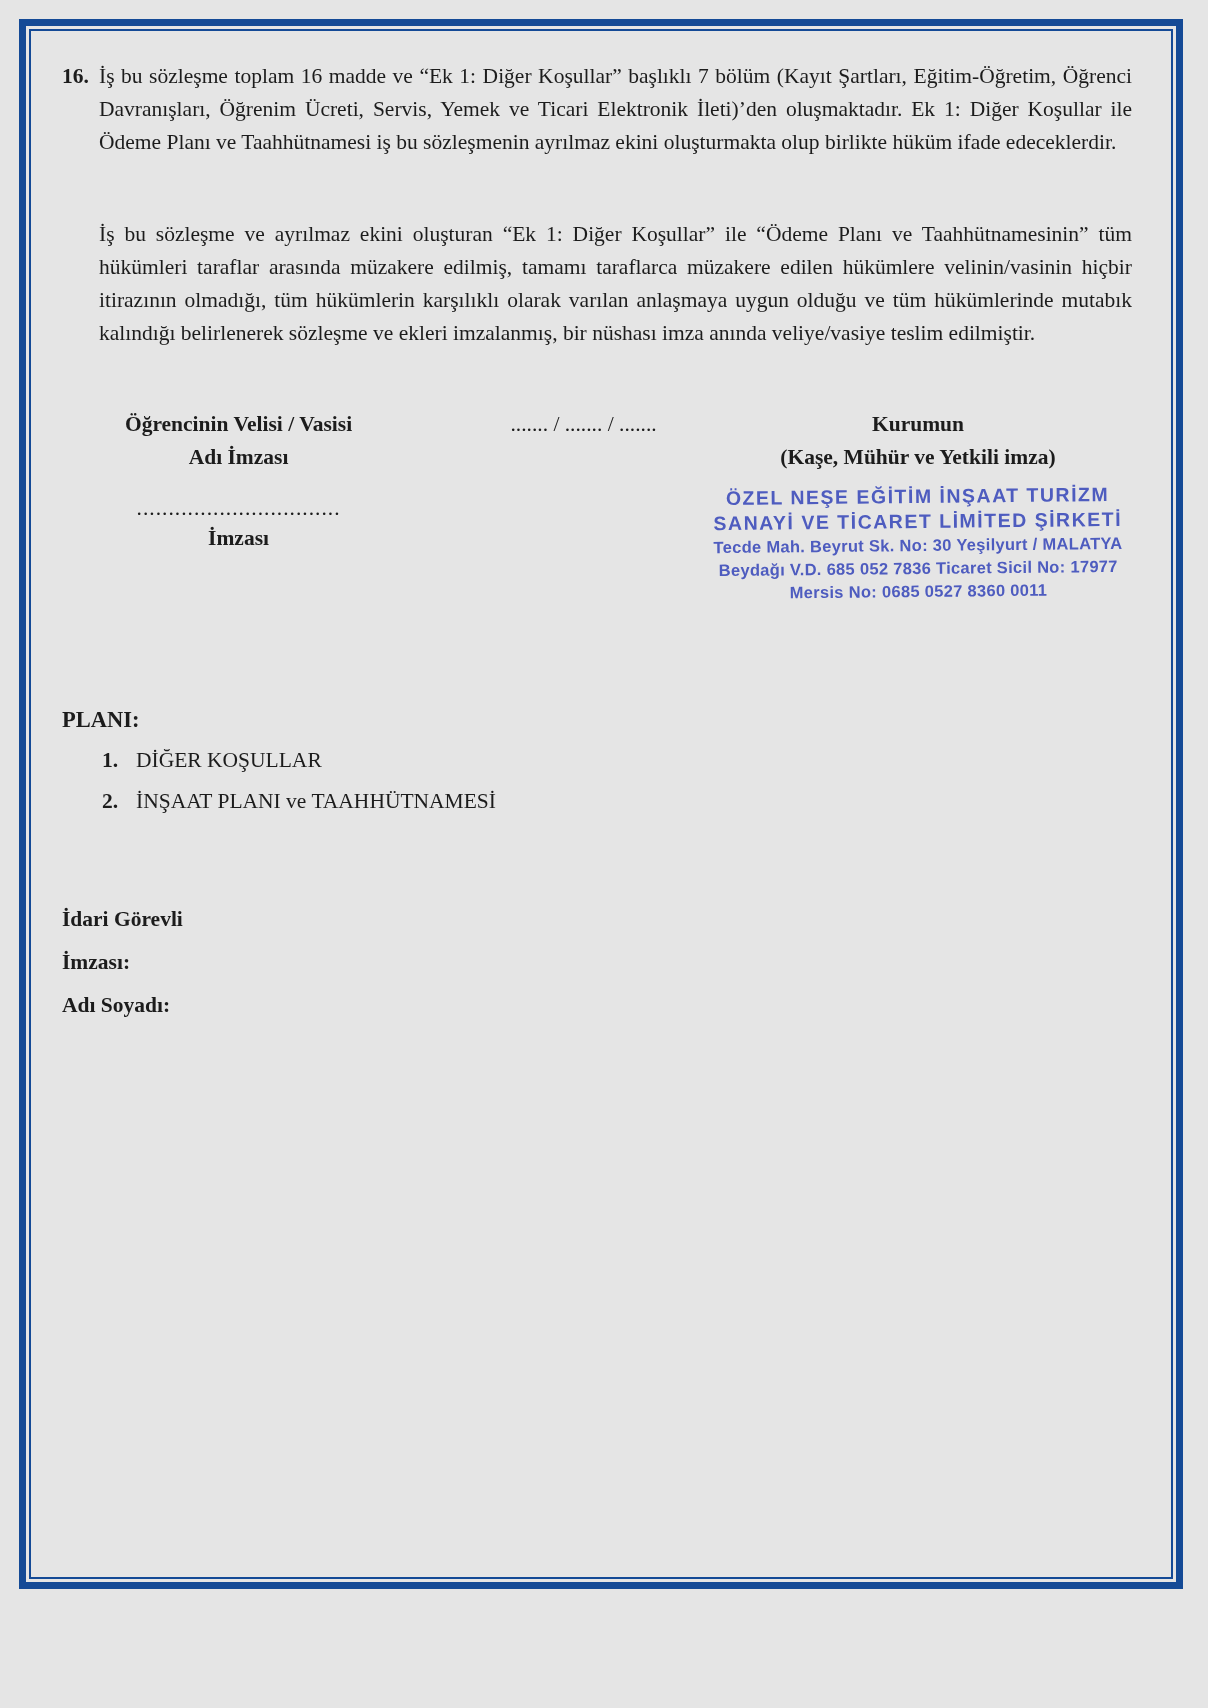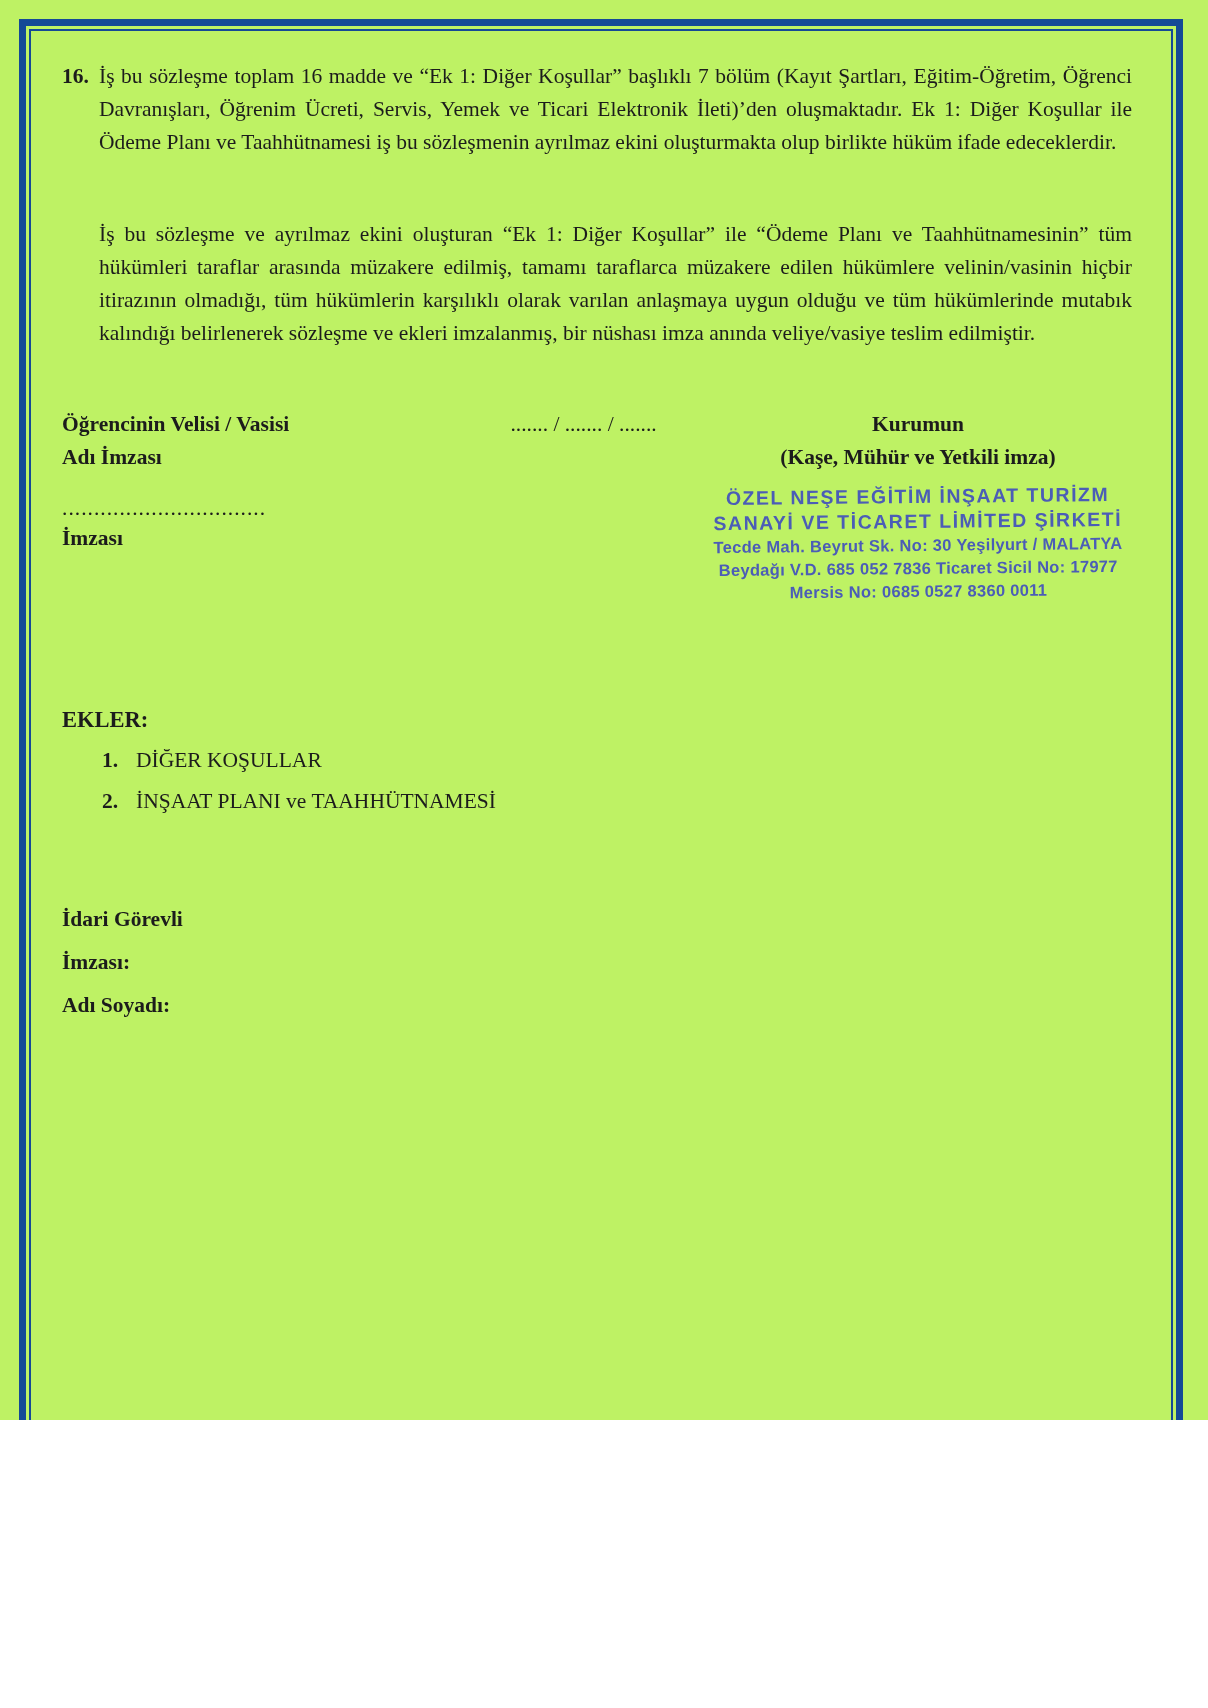--- a/index.html
+++ b/index.html
@@ -5,22 +5,22 @@
   html, body {
     margin: 0;
     padding: 0;
     background: #ffffff;
   }
   * { box-sizing: border-box; }
 
   .canvas {
     position: relative;
     width: 1208px;
-    height: 1420px;
-    background: #bef264;
+    height: 1708px;
+    background: #e5e5e5;
     font-family: "Liberation Serif", serif;
     color: #1c1c1c;
     text-decoration: underline;
   }
 
   
   .border-outer {
     position: absolute;
     left: 19px;
     top: 19px;
@@ -67,21 +67,21 @@
     margin: 59px 0 12px 37px;
     text-align: justify;
   }
 
   .sig-row {
     display: grid;
     grid-template-columns: 33% 27% 40%;
     margin-top: 58px;
   }
   .sig-left {
-    text-align: left;
+    text-align: center;
     font-weight: bold;
   }
   .sig-left .dots-line {
     font-weight: normal;
     letter-spacing: 1px;
     margin-top: 19px;
     line-height: 30px;
   }
   .sig-left .imzasi {
     line-height: 30px;
@@ -181,21 +181,21 @@
             <div class="s-big">ÖZEL NEŞE EĞİTİM İNŞAAT TURİZM</div>
             <div class="s-big">SANAYİ VE TİCARET LİMİTED ŞİRKETİ</div>
             <div class="s-small">Tecde Mah. Beyrut Sk. No: 30 Yeşilyurt / MALATYA</div>
             <div class="s-small">Beydağı V.D. 685 052 7836  Ticaret Sicil No: 17977</div>
             <div class="s-small">Mersis No: 0685 0527 8360 0011</div>
           </div>
         </div>
       </div>
 
       <div class="ekler">
-        <div class="ekler-heading">EKLER:</div>
+        <div class="ekler-heading">PLANI:</div>
         <div class="ekler-list">
           <div class="ekler-item">
             <span class="num">1.</span>
             <span>DİĞER KOŞULLAR</span>
           </div>
           <div class="ekler-item">
             <span class="num">2.</span>
             <span>İNŞAAT PLANI ve TAAHHÜTNAMESİ</span>
           </div>
         </div>

